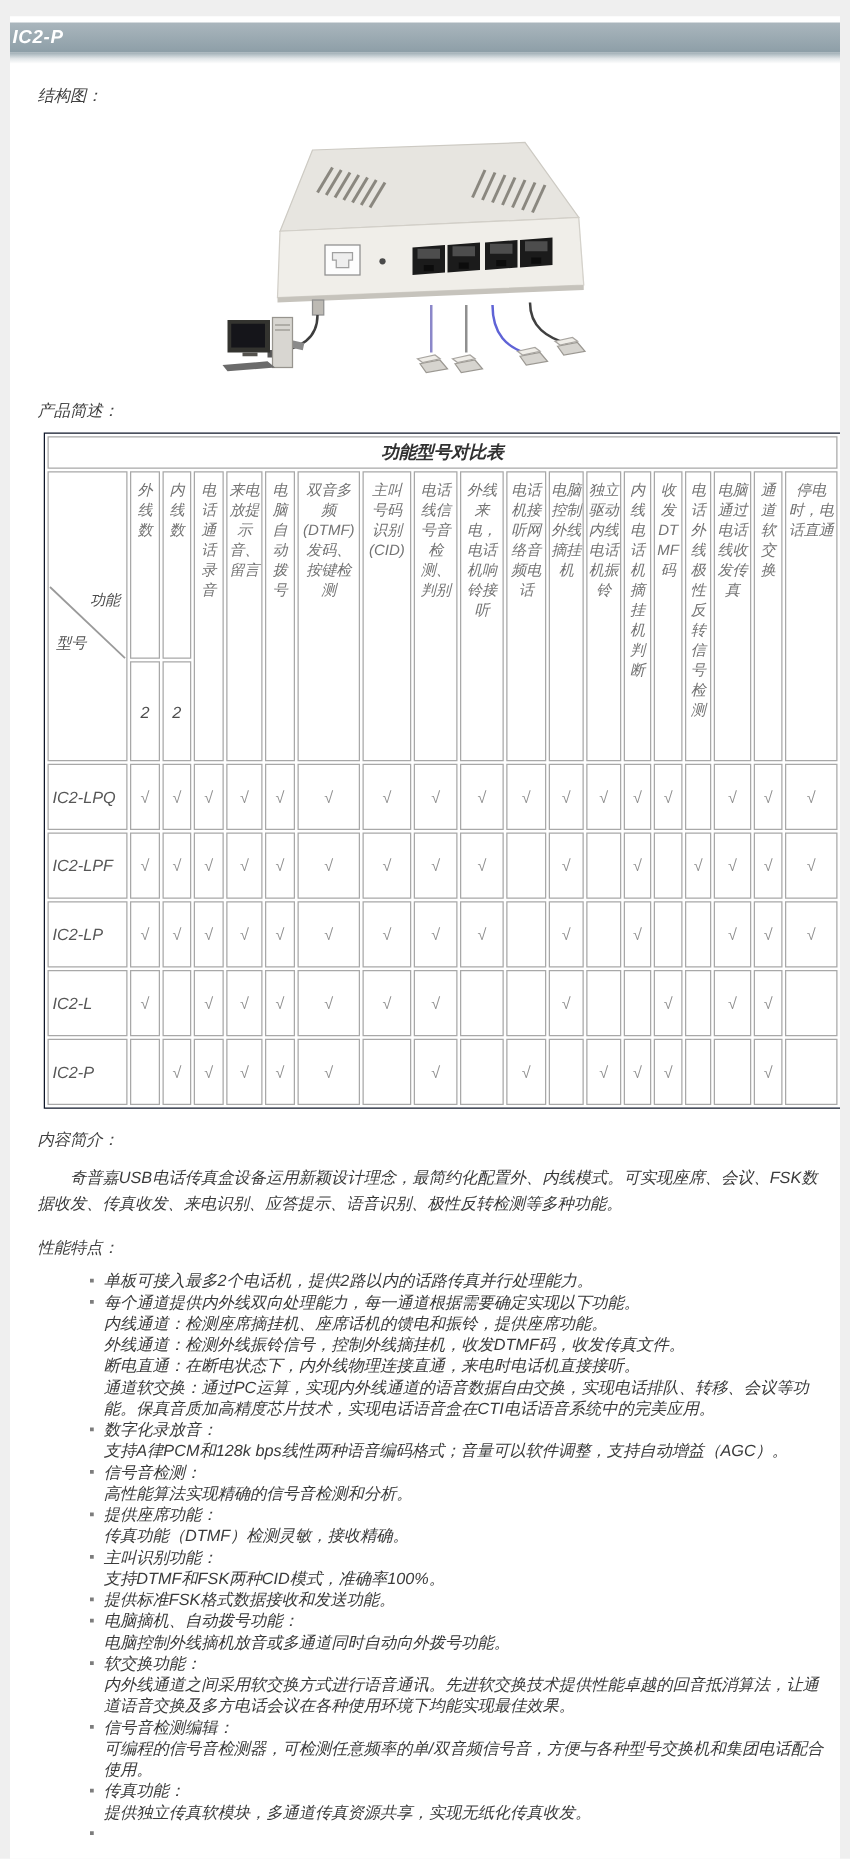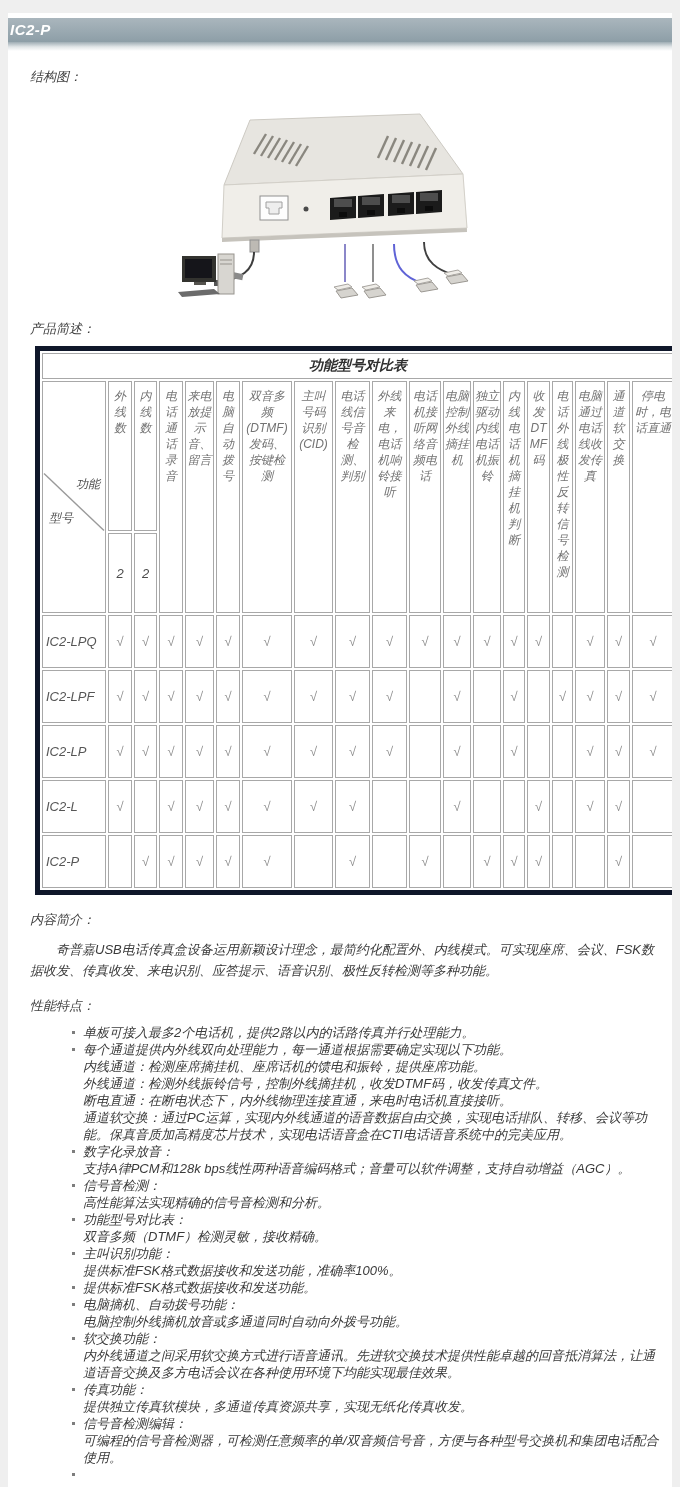--- a/index.html
+++ b/index.html
@@ -27,21 +27,21 @@
   .sec-label.first{margin-top:17px;}
 
   
   .figure-wrap{height:198px;margin-top:20px;position:relative;}
   .figure-wrap svg{position:absolute;left:140px;top:0;}
 
   
   table.cmp{
     table-layout:fixed;border-collapse:separate;border-spacing:2px;
     width:636px;margin:8px 0 0 5px;background:#ffffff;
-    border:5px solid #0f172a;
+    border:1px solid #0f172a;
   }
   table.cmp td{border:1px solid #a8a8a8;overflow:hidden;background:#fff;}
   td.t-title{
     height:22px;background:#d8ecf6;text-align:center;
     font-weight:bold;font-size:14px;color:#303030;
   }
   td.t-head{
     vertical-align:top;text-align:center;
     font-size:12px;line-height:16px;color:#737373;
     padding:6px 1px 2px;height:140px;word-wrap:break-word;
@@ -347,24 +347,24 @@
 
     <div class="sec-label">内容简介：</div>
     <p class="intro-p">奇普嘉USB电话传真盒设备运用新颖设计理念，最简约化配置外、内线模式。可实现座席、会议、FSK数据收发、传真收发、来电识别、应答提示、语音识别、极性反转检测等多种功能。</p>
 
     <div class="sec-label">性能特点：</div>
     <ul class="features">
         <li><span>单板可接入最多2个电话机，提供2路以内的话路传真并行处理能力。</span></li>
         <li><span>每个通道提供内外线双向处理能力，每一通道根据需要确定实现以下功能。</span><div class="feat-sub">内线通道：检测座席摘挂机、座席话机的馈电和振铃，提供座席功能。</div><div class="feat-sub">外线通道：检测外线振铃信号，控制外线摘挂机，收发DTMF码，收发传真文件。</div><div class="feat-sub">断电直通：在断电状态下，内外线物理连接直通，来电时电话机直接接听。</div><div class="feat-sub">通道软交换：通过PC运算，实现内外线通道的语音数据自由交换，实现电话排队、转移、会议等功能。保真音质加高精度芯片技术，实现电话语音盒在CTI电话语音系统中的完美应用。</div></li>
         <li><span>数字化录放音：</span><div class="feat-sub">支持A律PCM和128k bps线性两种语音编码格式；音量可以软件调整，支持自动增益（AGC）。</div></li>
         <li><span>信号音检测：</span><div class="feat-sub">高性能算法实现精确的信号音检测和分析。</div></li>
-        <li><span>功能型号对比表：</span><div class="feat-sub">双音多频（DTMF）检测灵敏，接收精确。</div></li>
-        <li><span>主叫识别功能：</span><div class="feat-sub">提供标准FSK格式数据接收和发送功能，准确率100%。</div></li>
+        <li><span>提供座席功能：</span><div class="feat-sub">传真功能（DTMF）检测灵敏，接收精确。</div></li>
+        <li><span>主叫识别功能：</span><div class="feat-sub">支持DTMF和FSK两种CID模式，准确率100%。</div></li>
         <li><span>提供标准FSK格式数据接收和发送功能。</span></li>
         <li><span>电脑摘机、自动拨号功能：</span><div class="feat-sub">电脑控制外线摘机放音或多通道同时自动向外拨号功能。</div></li>
         <li><span>软交换功能：</span><div class="feat-sub">内外线通道之间采用软交换方式进行语音通讯。先进软交换技术提供性能卓越的回音抵消算法，让通道语音交换及多方电话会议在各种使用环境下均能实现最佳效果。</div></li>
+        <li><span>信号音检测编辑：</span><div class="feat-sub">可编程的信号音检测器，可检测任意频率的单/双音频信号音，方便与各种型号交换机和集团电话配合使用。</div></li>
         <li><span>传真功能：</span><div class="feat-sub">提供独立传真软模块，多通道传真资源共享，实现无纸化传真收发。</div></li>
-        <li><span>信号音检测编辑：</span><div class="feat-sub">可编程的信号音检测器，可检测任意频率的单/双音频信号音，方便与各种型号交换机和集团电话配合使用。</div></li>
         <li></li>
       </ul>
 
   </div>
 </div>
 
 </body></html>

